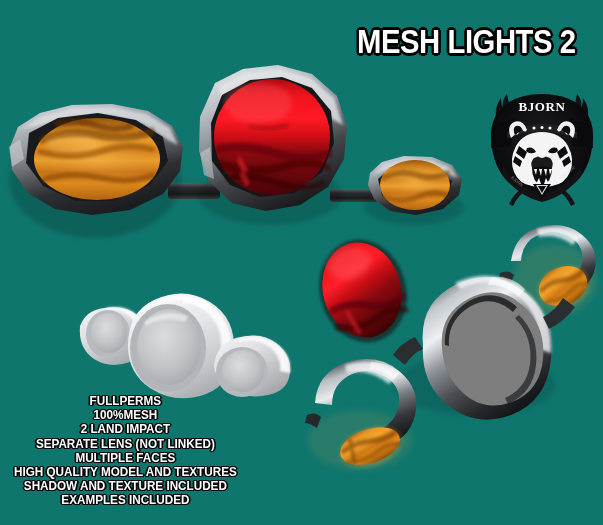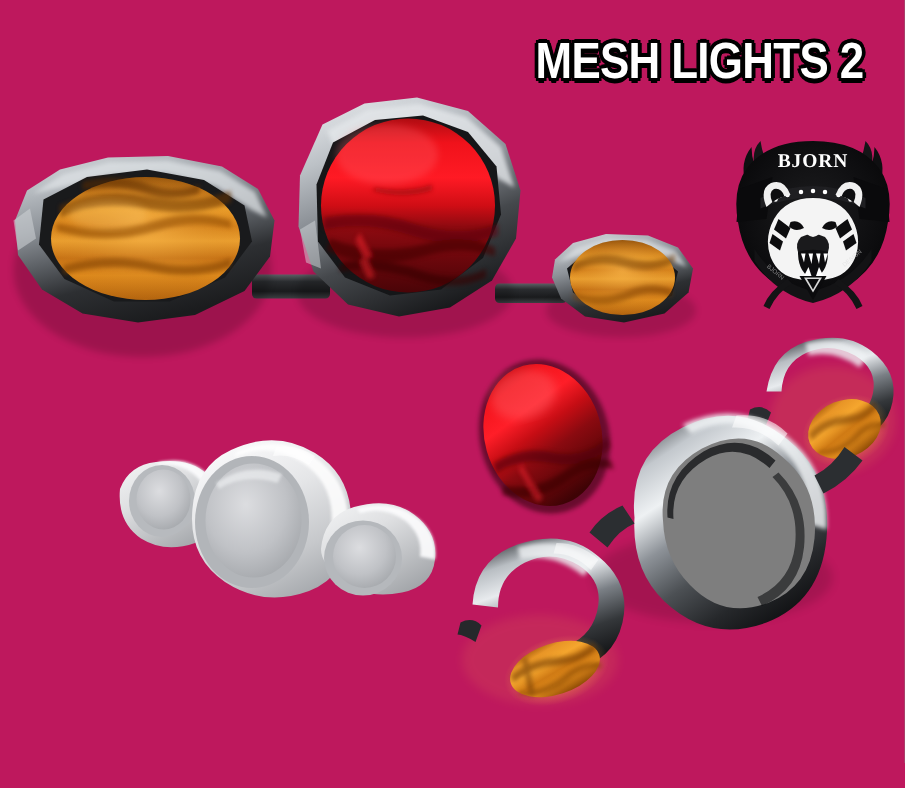--- a/index.html
+++ b/index.html
@@ -45,21 +45,21 @@
   
   #logo{position:absolute;left:489px;top:88px;width:106px;height:112px;}
 
   
   .render{position:absolute;}
   svg{display:block;overflow:visible;}
 </style>
 </head>
 <body>
 
-<div id="stage" style="background: #be185d; text-align: center;">
+<div id="stage" style="background: #0f766e; text-align: center;">
 
   <div class="render" style="left:0px;top:55px;width:480px;height:160px;">
     <svg width="480" height="165" viewBox="0 0 480 165">
       <defs>
 
         <linearGradient id="amberG" x1="0" y1="0" x2="0" y2="1">
           <stop offset="0%" stop-color="#8a4a06"></stop>
           <stop offset="12%" stop-color="#c07215"></stop>
           <stop offset="26%" stop-color="#f0a22a"></stop>
           <stop offset="40%" stop-color="#d8831a"></stop>
@@ -401,14 +401,24 @@
       </g>
 
       <path d="M44 96 L53 112 L62 96 Z" fill="#0b0b0d"></path>
       <path d="M47 97 L53 107 L59 97 Z" fill="#f0f0f0" opacity="0.9"></path>
       <path d="M49 98 L53 105 L57 98 Z" fill="#0b0b0d"></path>
       <path d="M36 98 q-12 8 -16 18 l4 2 q5 -11 15 -17 Z" fill="#141416"></path>
       <path d="M70 98 q12 8 16 18 l-4 2 q-5 -11 -15 -17 Z" fill="#141416"></path>
     </svg>
   </div>
 
+  <div id="features">
+    <div class="feat">FULLPERMS</div>
+    <div class="feat">100%MESH</div>
+    <div class="feat">2 LAND IMPACT</div>
+    <div class="feat">SEPARATE LENS (NOT LINKED)</div>
+    <div class="feat">MULTIPLE FACES</div>
+    <div class="feat">HIGH QUALITY MODEL AND TEXTURES</div>
+    <div class="feat">SHADOW AND TEXTURE INCLUDED</div>
+    <div class="feat">EXAMPLES INCLUDED</div>
+  </div>
 
 </div>
 
 </body></html>

